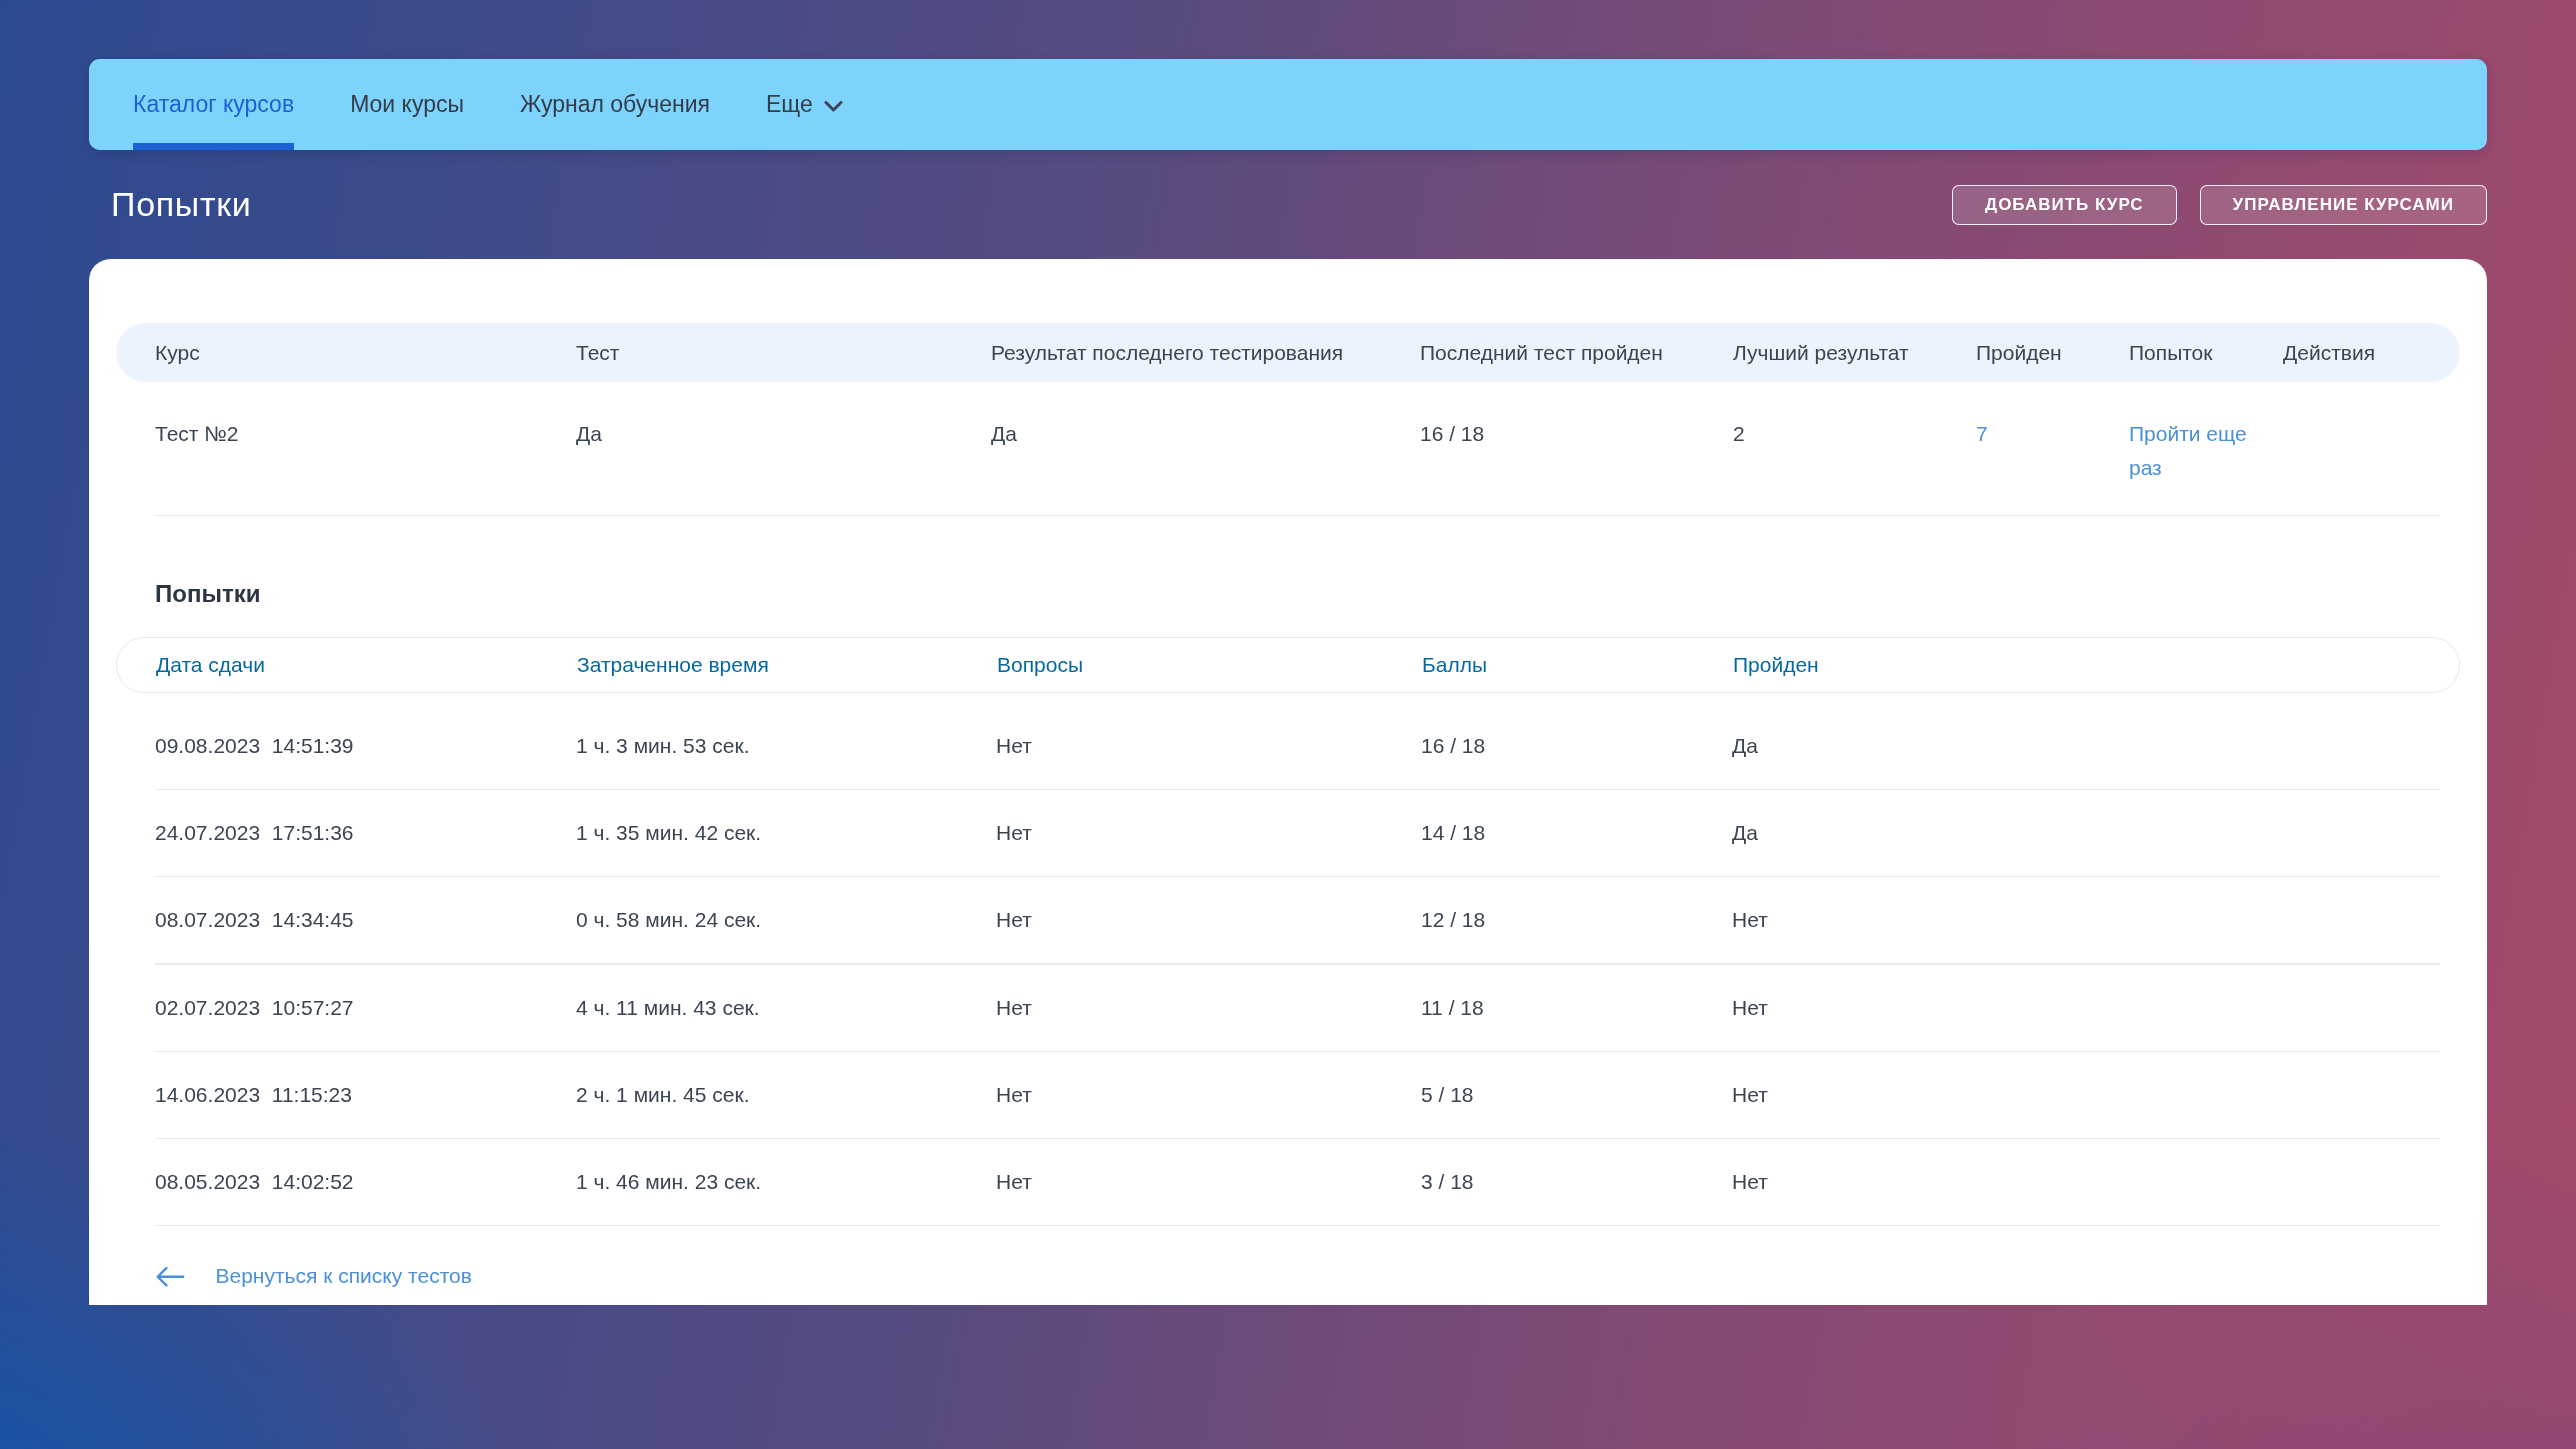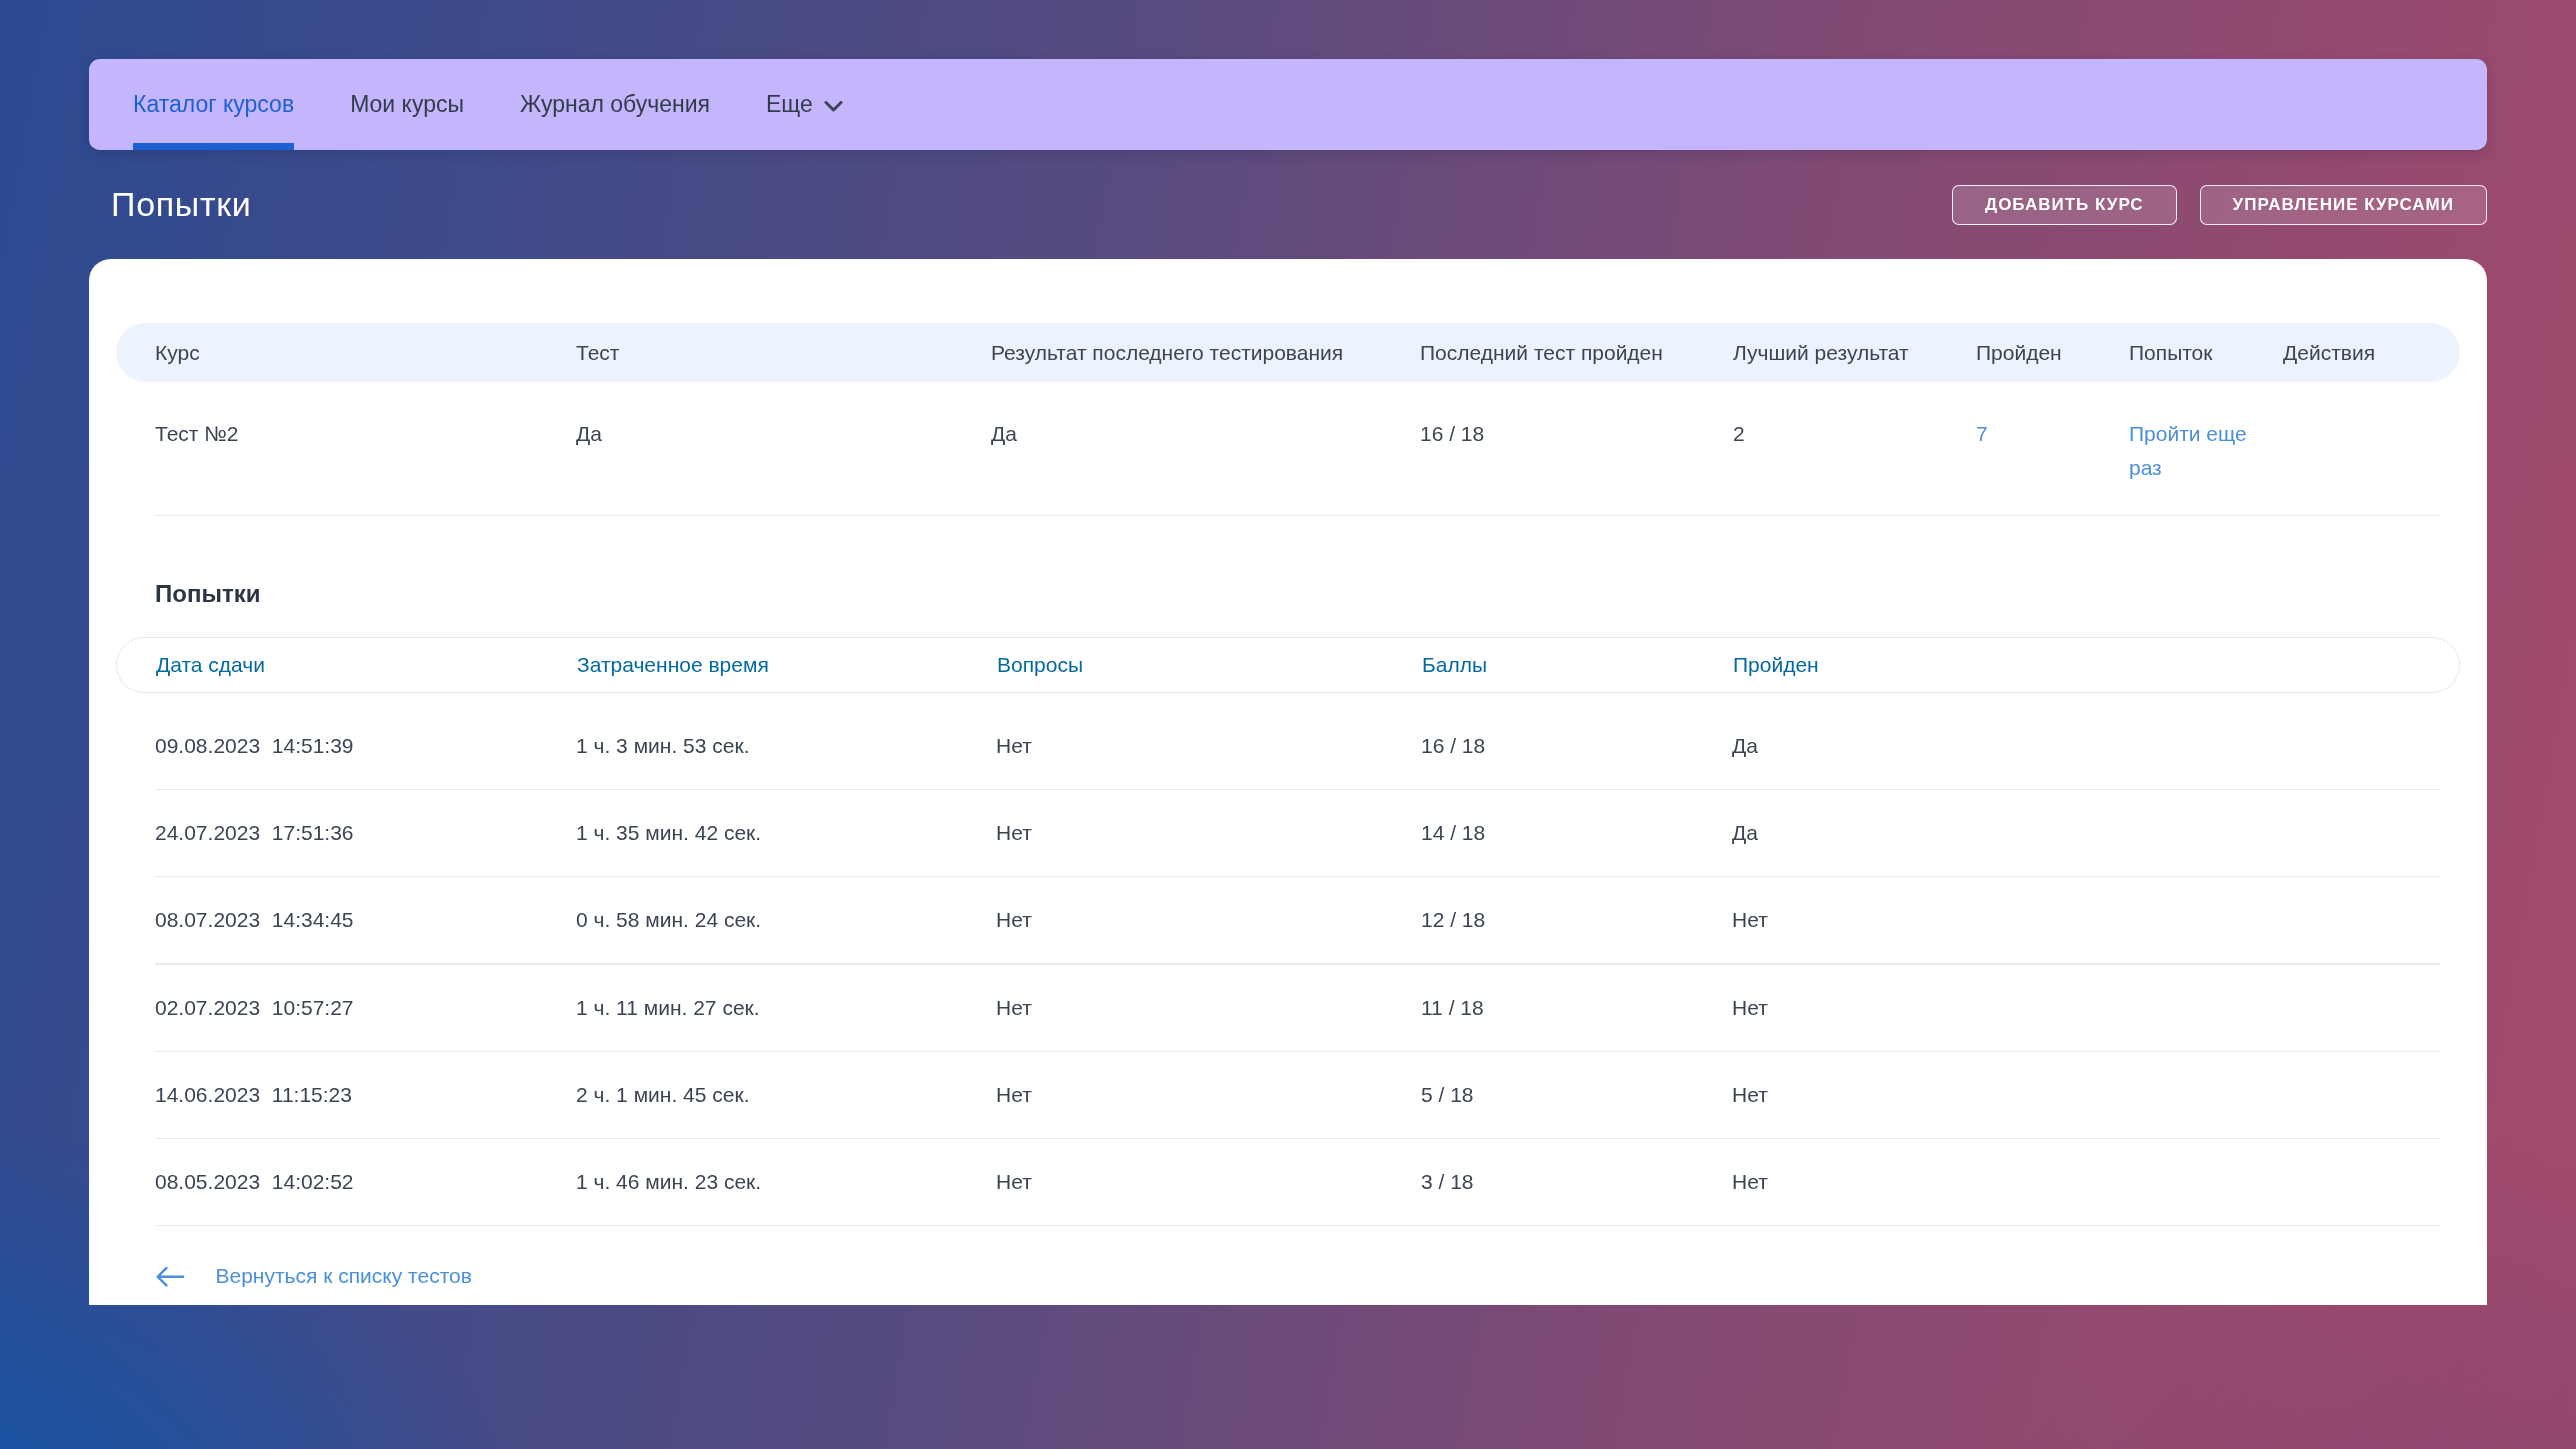--- a/index.html
+++ b/index.html
@@ -10,21 +10,21 @@
       radial-gradient(1140px 872px at -4% 112%, rgba(8,88,176,0.95), rgba(8,88,176,0) 58%),
       radial-gradient(1342px 1006px at 106% 118%, rgba(88,62,128,0.45), rgba(88,62,128,0) 60%),
       linear-gradient(100deg, #2c4a91 0%, #564b80 40%, #814a74 66%, #a54a6b 100%);
     color: #3b4453;
   }
 
   
   .nav {
     margin: 59px 89px 0;
     height: 91px;
-    background: #c4b5fd;
+    background: #7dd3fc;
     border-radius: 10.7px;
     display: flex;
     align-items: stretch;
     padding: 0 44px;
     gap: 56px;
     box-shadow: 0 4px 12px rgba(20,30,60,0.18);
     position: relative;
     z-index: 2;
   }
   .nav-tab {
@@ -246,21 +246,21 @@
       <span class="t2-date">08.07.2023  14:34:45</span>
       <span>0 ч. 58 мин. 24 сек.</span>
       <span>Нет</span>
       <span>12 / 18</span>
       <span>Нет</span>
     </div>
     <div class="divider"></div>
 
     <div class="t2-row">
       <span class="t2-date">02.07.2023  10:57:27</span>
-      <span>1 ч. 11 мин. 27 сек.</span>
+      <span>4 ч. 11 мин. 43 сек.</span>
       <span>Нет</span>
       <span>11 / 18</span>
       <span>Нет</span>
     </div>
     <div class="divider"></div>
 
     <div class="t2-row">
       <span class="t2-date">14.06.2023  11:15:23</span>
       <span>2 ч. 1 мин. 45 сек.</span>
       <span>Нет</span>

